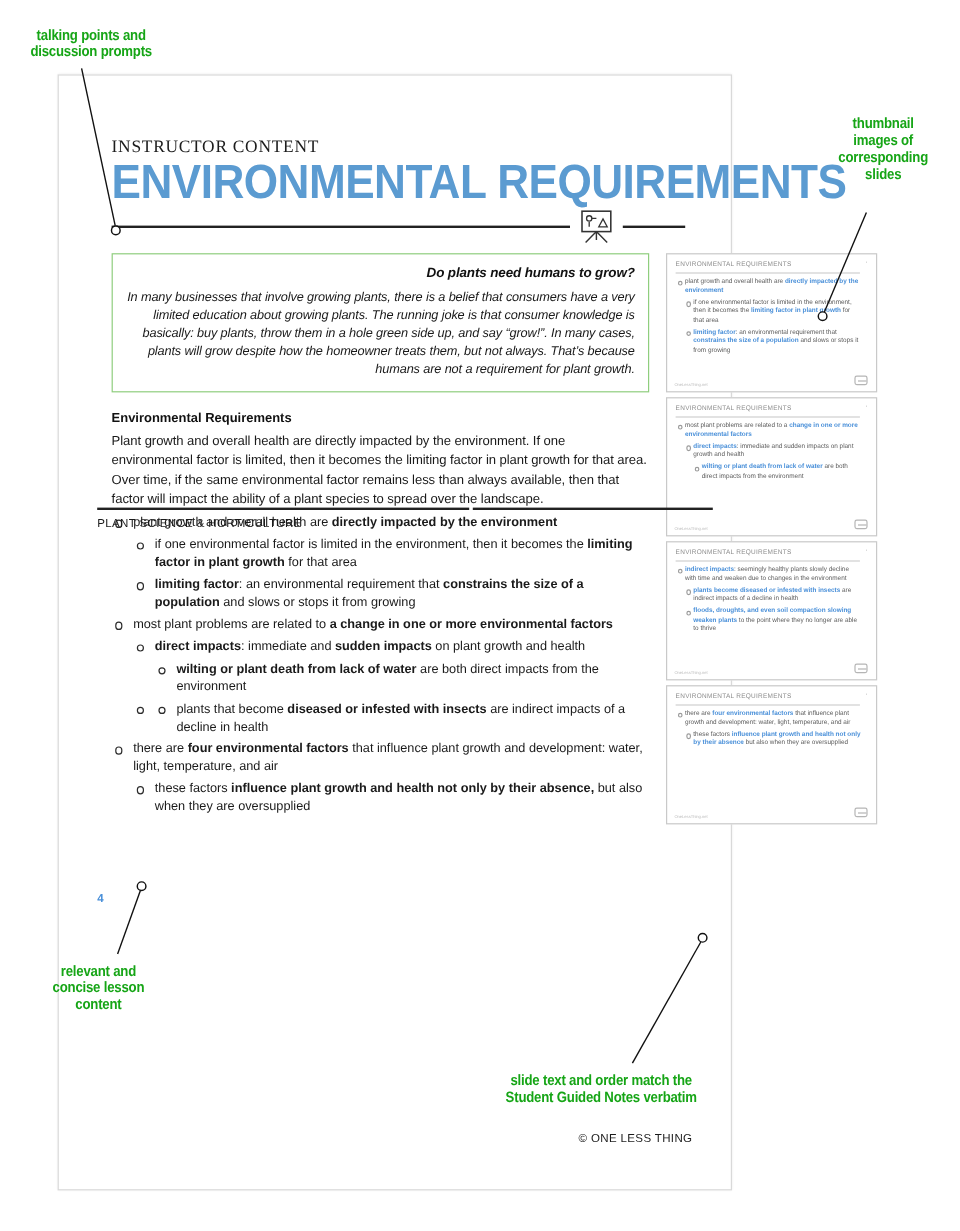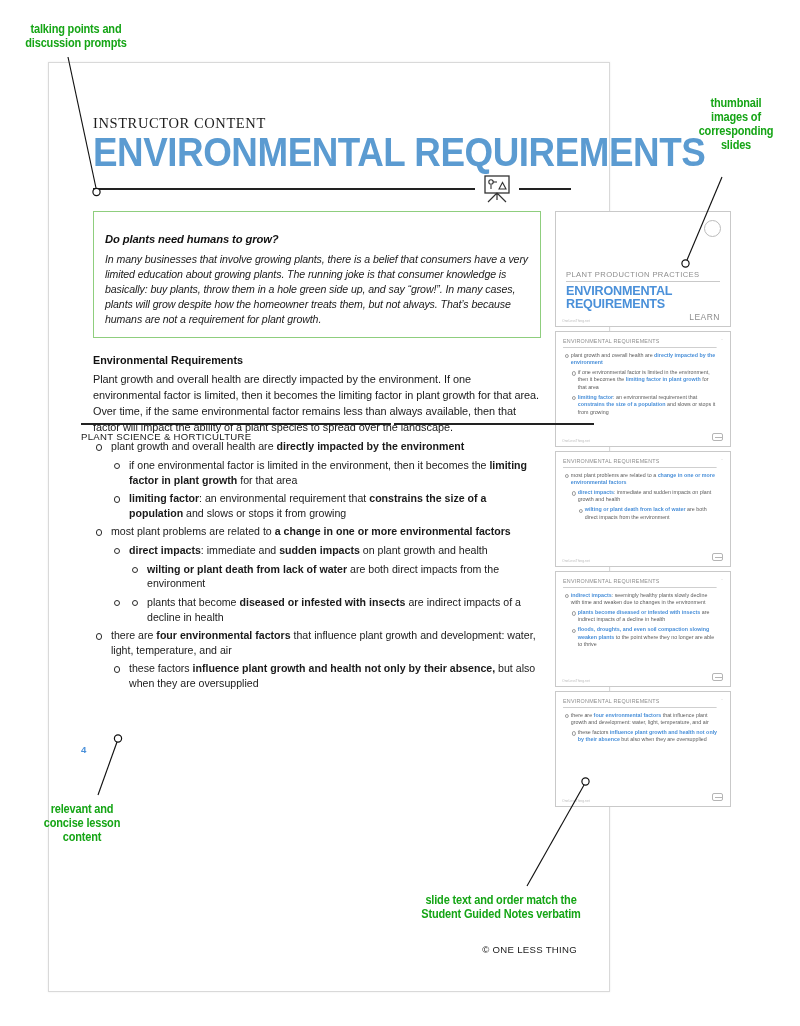--- a/index.html
+++ b/index.html
@@ -84,21 +84,22 @@
   #easel { width: 34px; height: 30px; margin: 0 5px; flex: 0 0 auto; }
 
   
   #body { position: absolute; left: 44px; top: 148px; right: 20px; display: flex; gap: 14px; }
   #colmain { width: 448px; flex: 0 0 448px; }
   #colthumbs { width: 176px; flex: 0 0 176px; }
 
   
   #prompt {
     border: 1.4px solid #8fce7e;
-    padding: 21px 11px 10px 11px;
+    padding: 10px 11px 10px 11px;
+    text-align: right;
   }
   #prompt h3 {
     font-size: 11.2px; font-weight: 700; font-style: italic;
     color: #111; margin-bottom: 7px; letter-spacing: -0.1px;
   }
   #prompt p {
     font-size: 10.6px; font-style: italic; line-height: 1.42;
     color: #1a1a1a; letter-spacing: -0.1px;
   }
 
@@ -246,29 +247,20 @@
                 </ul></li>
               <li><span>there are <b>four environmental factors</b> that influence plant growth and development: water, light, temperature, and air</span><ul class="lvl l2">
                   <li><span>these factors <b>influence plant growth and health not only by their absence,</b> but also when they are oversupplied</span></li>
                 </ul></li>
             </ul>
         </div>
       </div>
 
       <div id="colthumbs">
           <div class="thumb">
-            <div class="tslide-badge"></div>
-            <div class="tslide-title">
-              <div class="kicker">PLANT PRODUCTION PRACTICES</div>
-              <div class="big">ENVIRONMENTAL<br>REQUIREMENTS</div>
-              <div class="learn">LEARN</div>
-            </div>
-            <div class="tfoot">OneLessThing.net</div>
-          </div>
-          <div class="thumb">
             <div class="tdot">·</div>
             <div class="thead">ENVIRONMENTAL REQUIREMENTS</div>
             <ul class="tlist">
               <li>plant growth and overall health are <em>directly impacted by the environment</em></li>
               <li class="i1">if one environmental factor is limited in the environment, then it becomes the <em>limiting factor in plant growth</em> for that area</li>
               <li class="i1"><em>limiting factor</em>: an environmental requirement that <em>constrains the size of a population</em> and slows or stops it from growing</li>
             </ul>
             <div class="tico"></div>
             <div class="tfoot">OneLessThing.net</div>
           </div>

